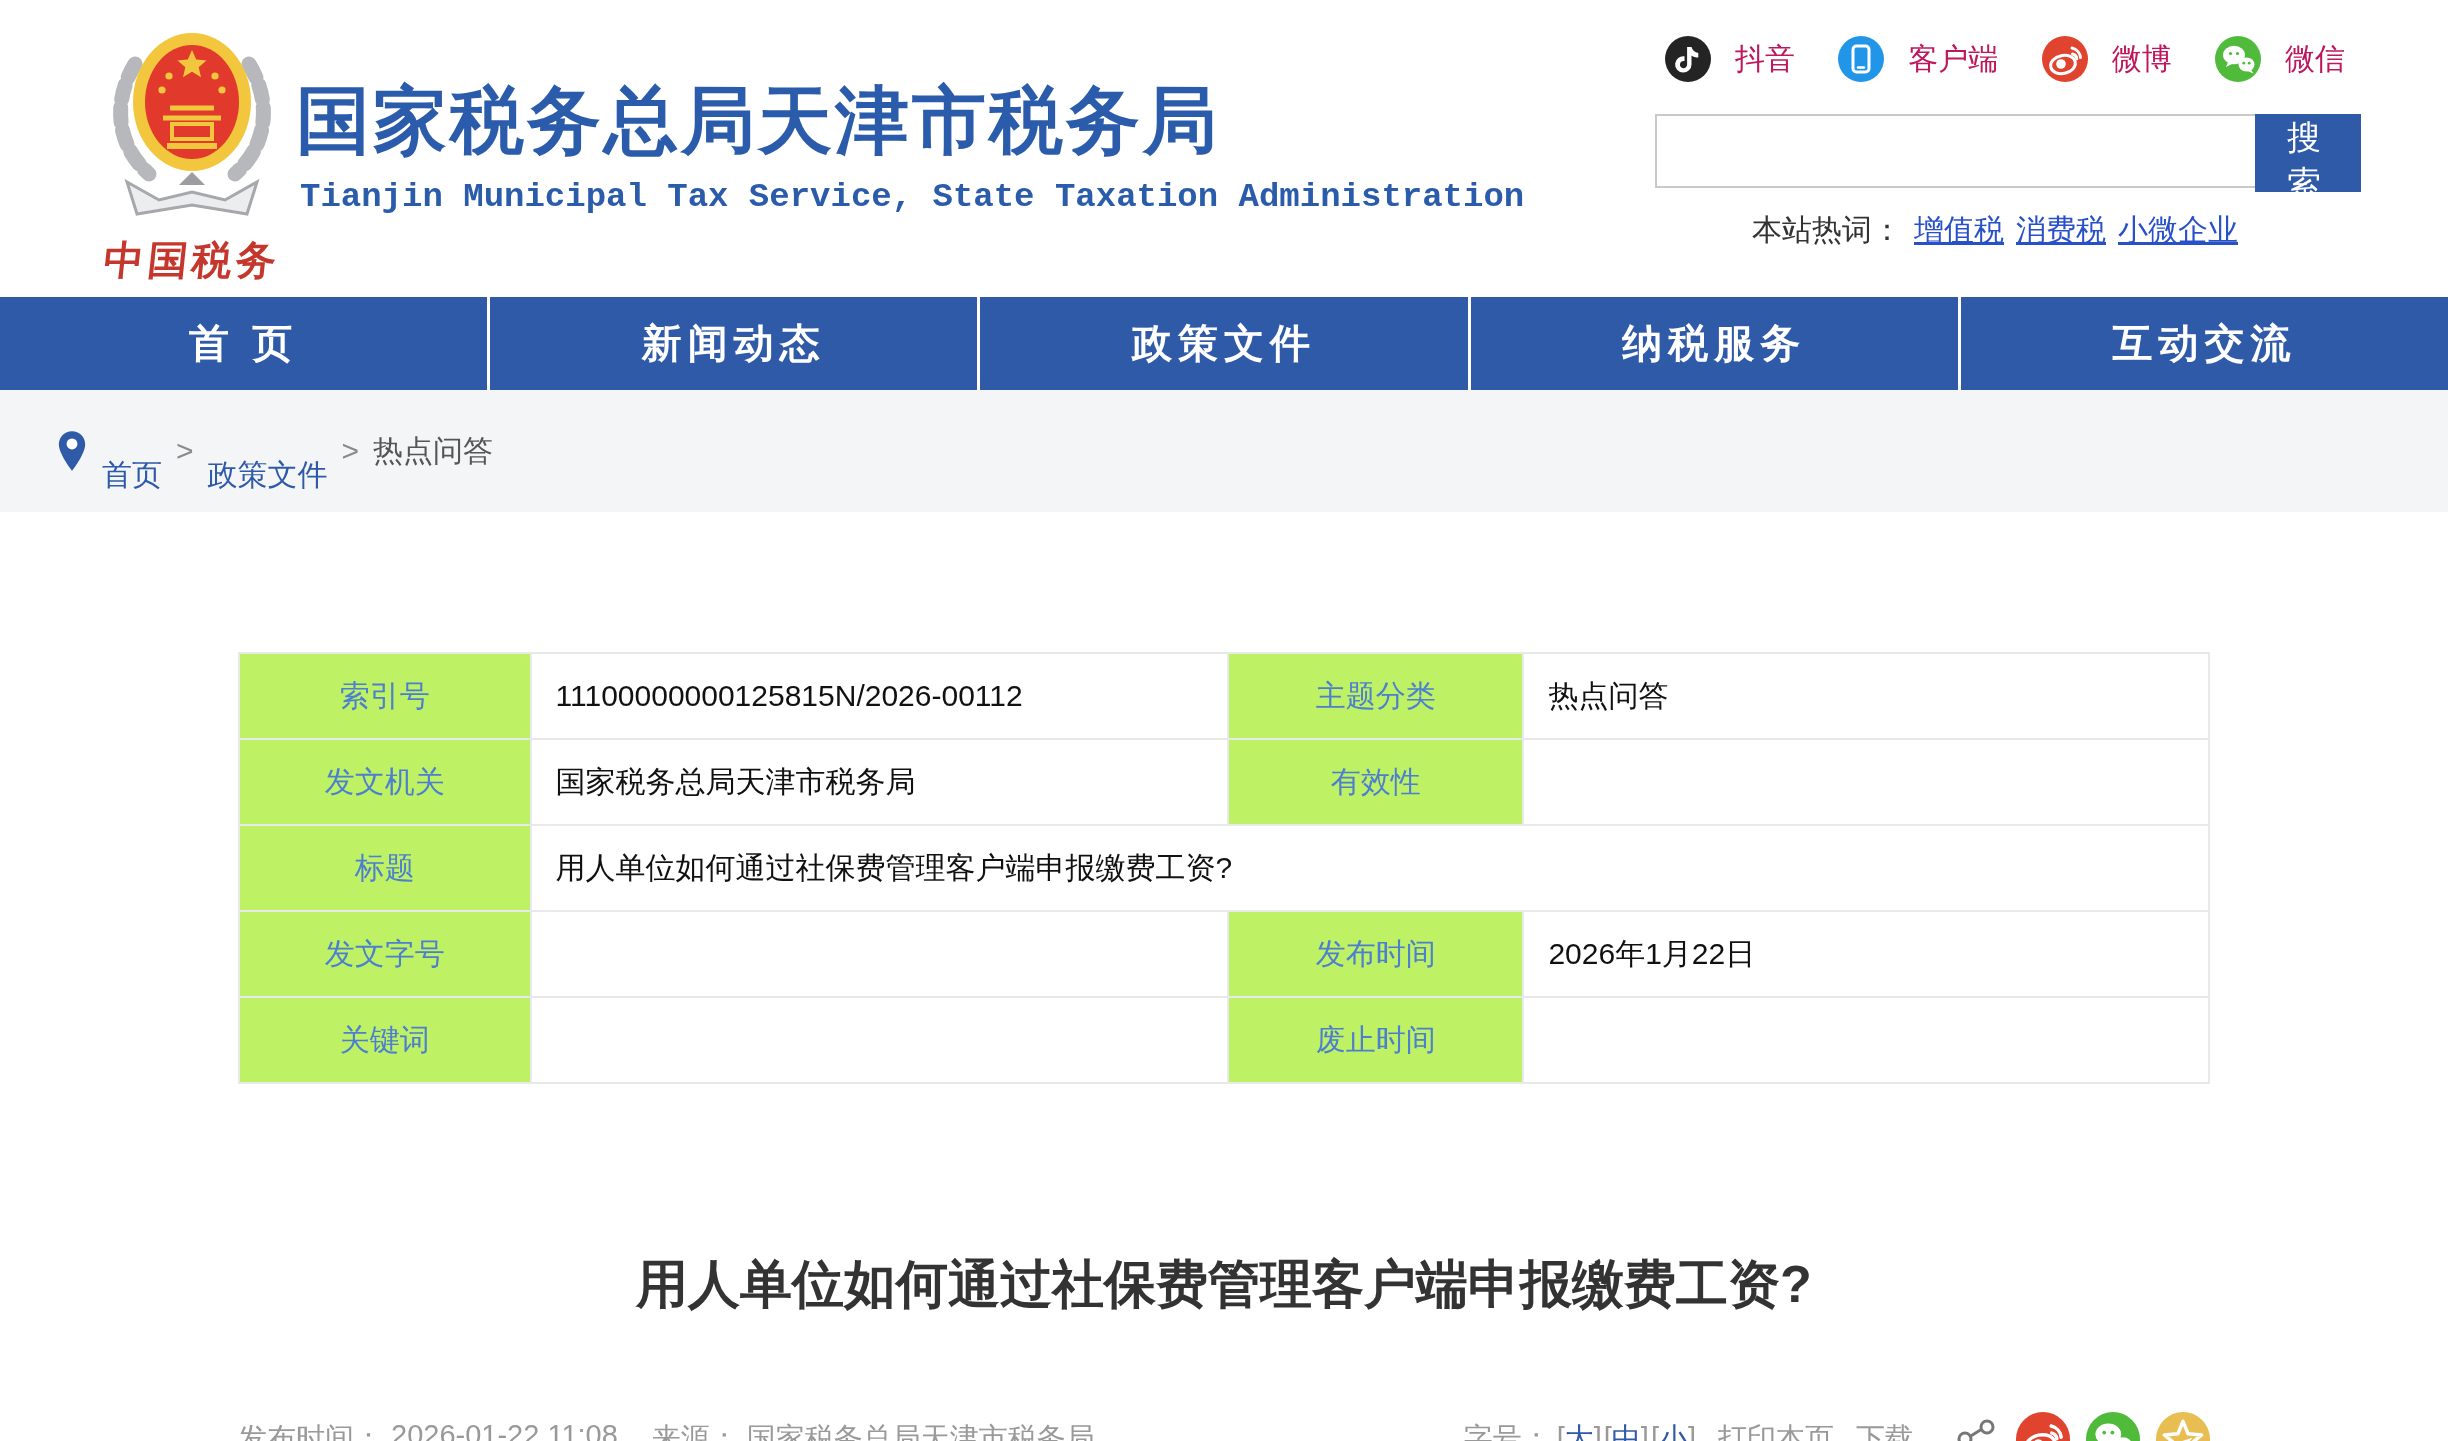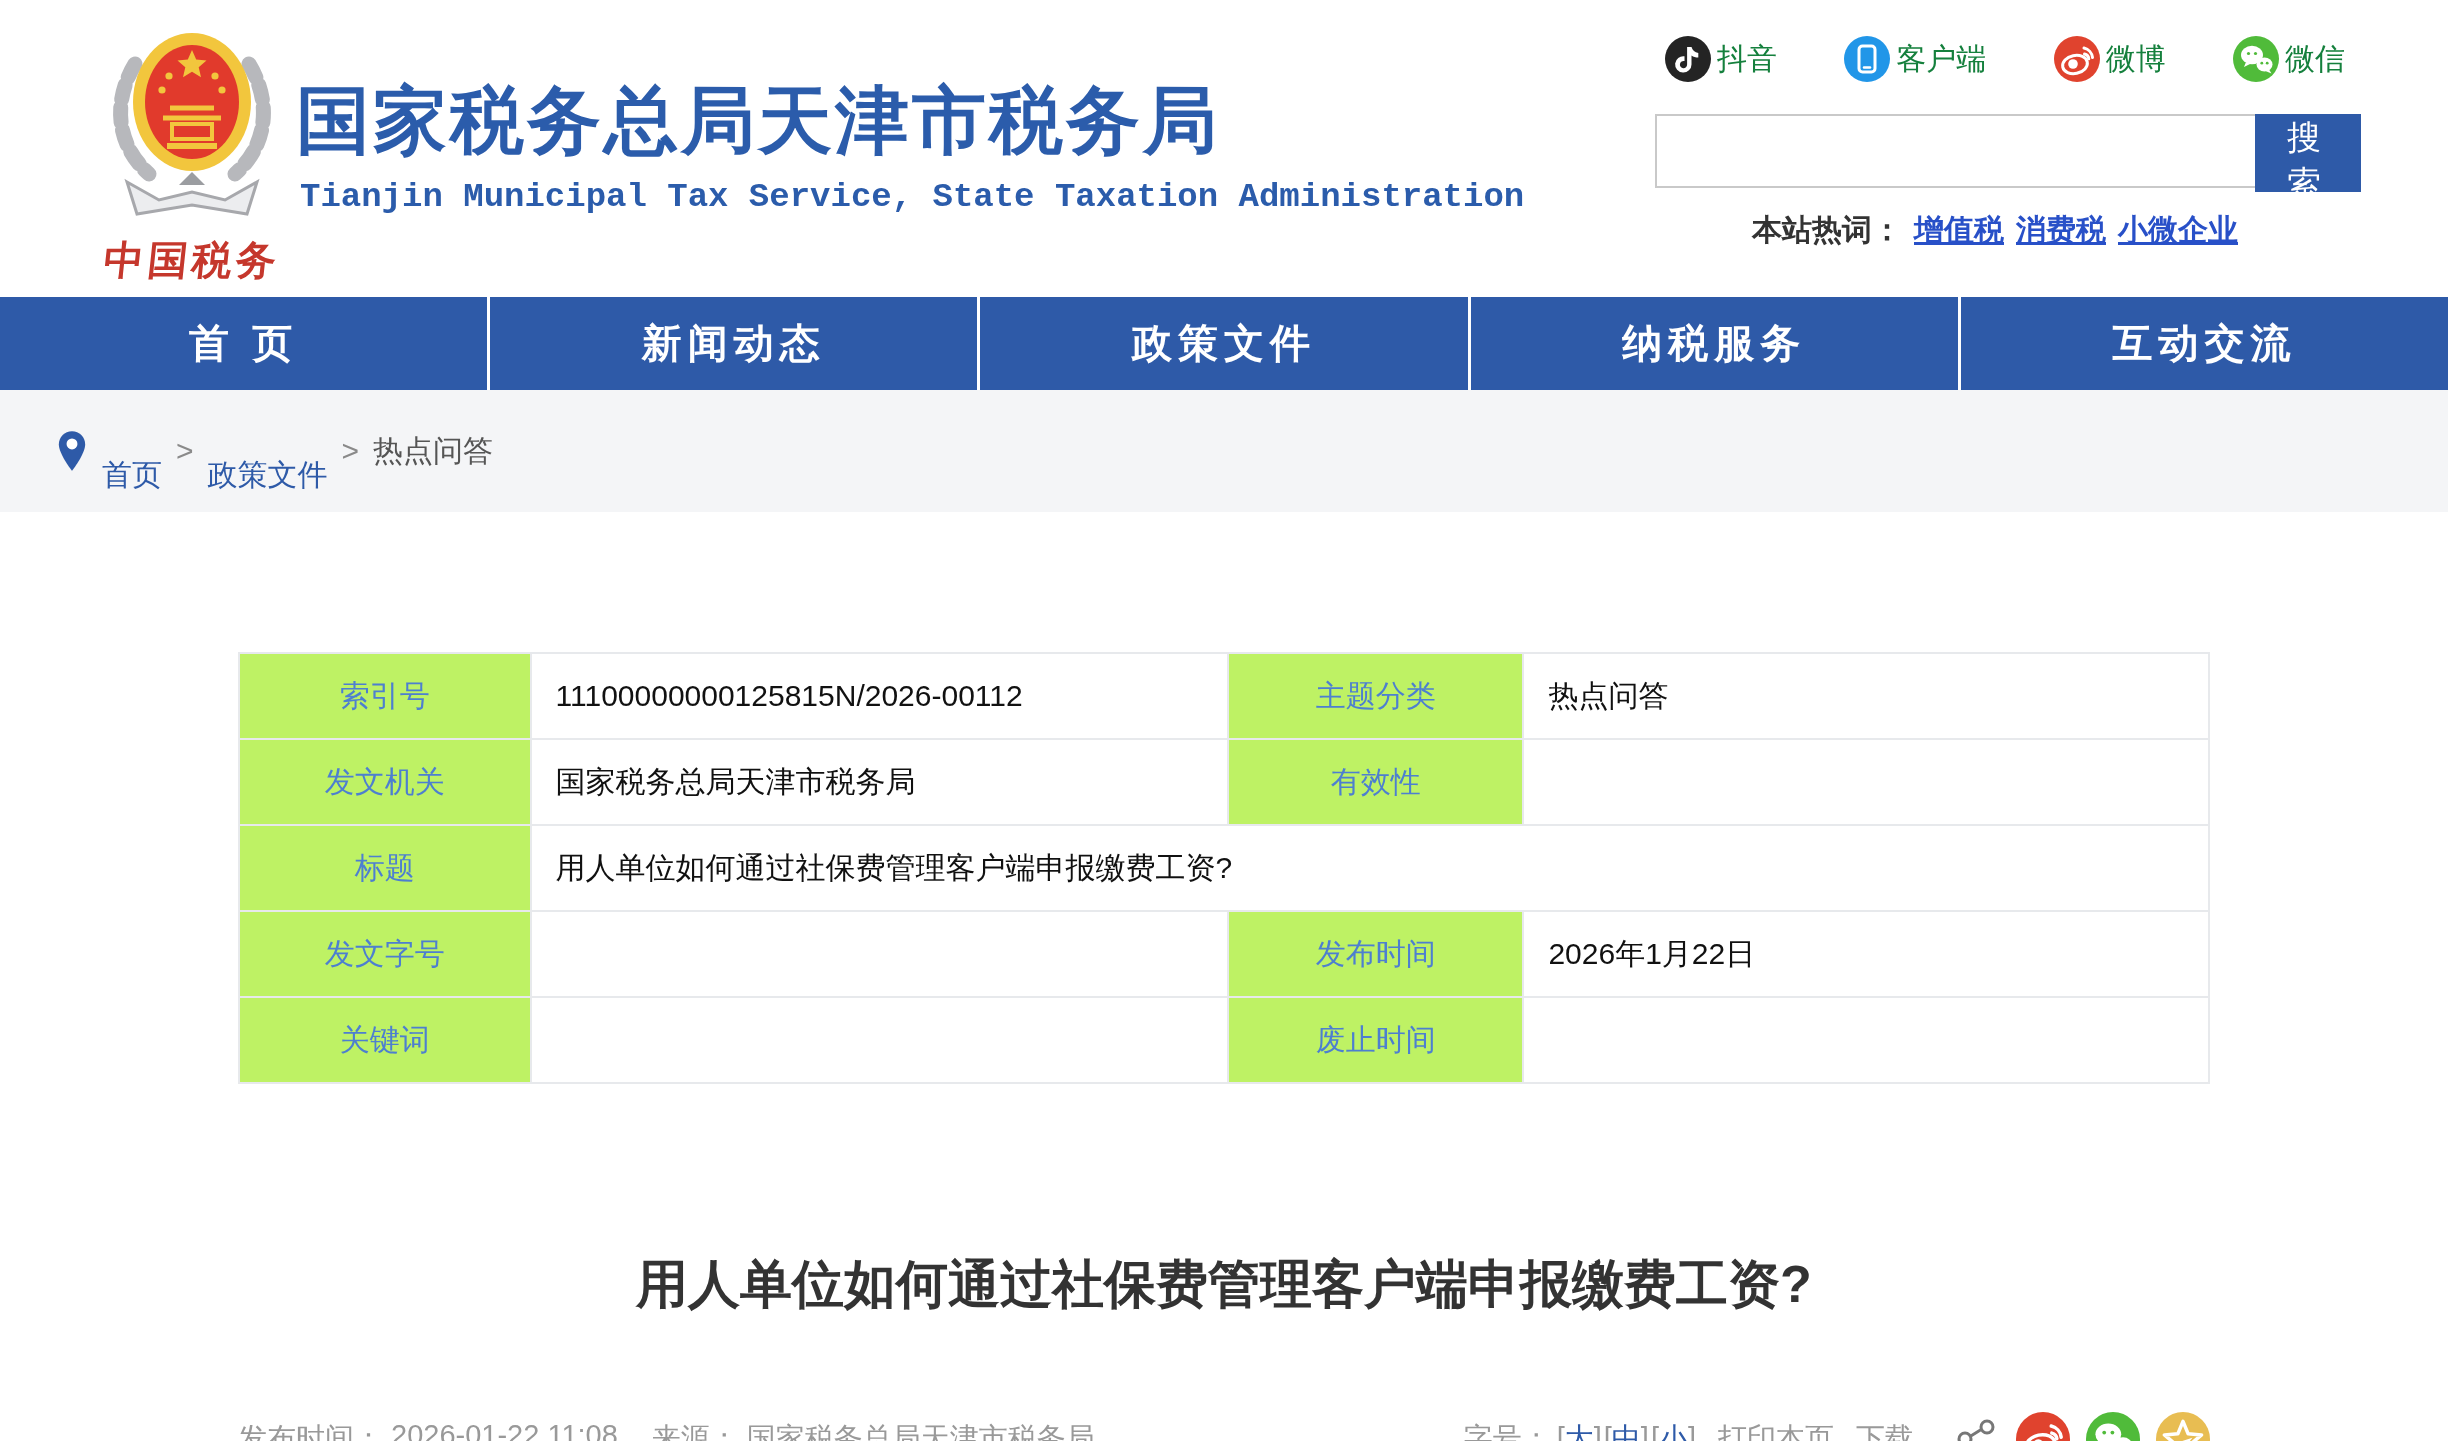--- a/index.html
+++ b/index.html
@@ -22,32 +22,32 @@
   }
   .site-subtitle{
     position:absolute;left:300px;top:178px;
     font-family:Liberation Mono, monospace;
     font-size:34px;font-weight:bold;color:#2b5cab;white-space:nowrap;
   }
   .social-row{
     position:absolute;left:1665px;top:36px;width:680px;
     display:flex;justify-content:space-between;align-items:center;
   }
-  .social-item{display:flex;align-items:center;gap:6px;font-size:30px;color:#15803d;cursor:pointer;justify-content:center;}
+  .social-item{display:flex;align-items:center;gap:24px;font-size:30px;color:#be185d;cursor:pointer;justify-content:center;}
   .search-row{position:absolute;left:1655px;top:114px;display:flex;}
   .search-input{
     width:600px;height:74px;border:2px solid #c9c9c9;border-right:none;
     font-size:30px;padding:0 16px;box-sizing:border-box;outline:none;color:#333;
   }
   .search-btn{
     width:106px;height:78px;background:#2e5aa8;color:#fff;border:none;
     font-size:34px;letter-spacing:8px;cursor:pointer;
     font-family:"Liberation Sans","DejaVu Sans",sans-serif;
   }
-  .hotwords{position:absolute;left:1752px;top:210px;font-size:30px;font-weight:bold;color:#333;display:flex;gap:12px;align-items:center;white-space:nowrap;}
+  .hotwords{position:absolute;left:1752px;top:210px;font-size:30px;font-weight:normal;color:#333;display:flex;gap:12px;align-items:center;white-space:nowrap;}
   .hotwords a{color:#2850c8;text-decoration:underline;cursor:pointer;}
   
   .nav{display:flex;height:93px;background:#2e5aa8;}
   .nav-item{
     flex:1;display:flex;align-items:center;justify-content:center;
     color:#fff;font-size:40px;font-weight:bold;letter-spacing:6px;
     border-left:3px solid #fff;cursor:pointer;white-space:nowrap;
   }
   .nav-item:first-child{border-left:none;}
   

